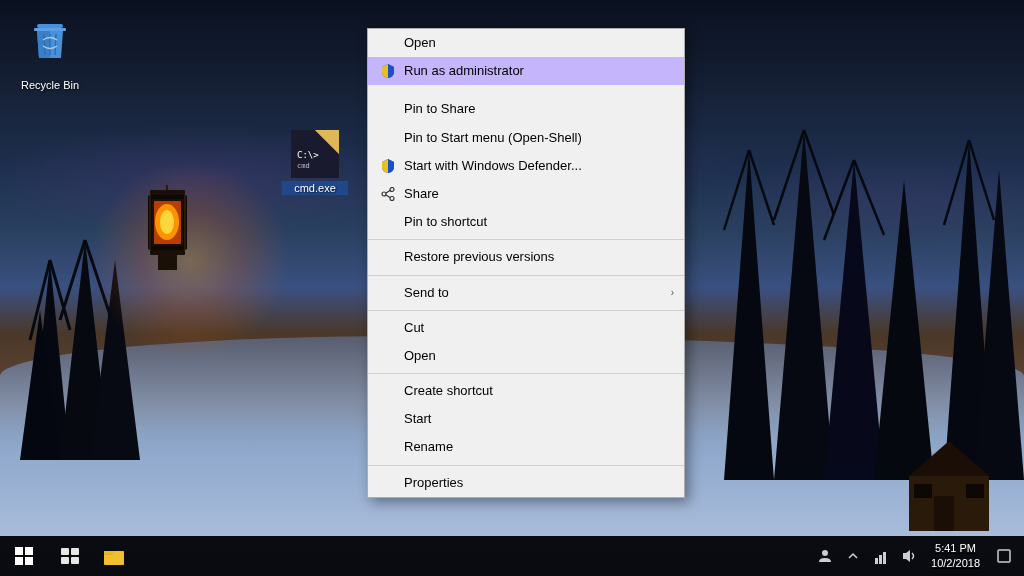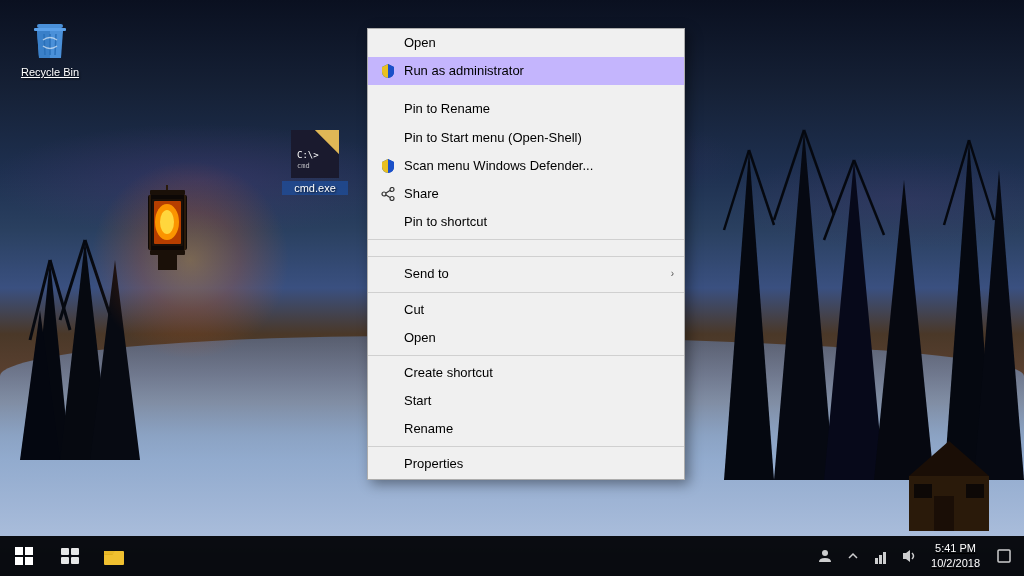--- a/index.html
+++ b/index.html
@@ -52,23 +52,22 @@
     }
     .recycle-bin-icon {
       width: 42px;
       height: 42px;
       position: relative;
     }
     .recycle-bin-label {
       color: white;
       font-size: 11px;
       text-align: left;
-      margin-top: 4px;
+      margin-top: 17px;
       text-shadow: 1px 1px 2px rgba(0,0,0,0.8);
-      text-decoration: underline;
     }
 
     
     #cmd-icon {
       position: absolute;
       top: 130px;
       left: 280px;
       display: flex;
       flex-direction: column;
       align-items: center;
@@ -349,55 +348,56 @@
         <path d="M8,1 L14,4 L14,9 Q14,14 8,15 Z" fill="#1a50c8"></path>
       </svg>
         </span>
         <span>Run as administrator</span>
       </div>
       <div class="ctx-item">
         <span class="ctx-icon"></span>
       </div>
       <div class="ctx-item">
         <span class="ctx-icon"></span>
-        <span>Pin to Rename</span>
+        <span>Pin to Share</span>
       </div>
       <div class="ctx-item">
         <span class="ctx-icon"></span>
         <span>Pin to Start menu (Open-Shell)</span>
       </div>
       <div class="ctx-item">
         <span class="ctx-icon">
           <svg width="16" height="16" viewBox="0 0 16 16">
         <path d="M8,1 L14,4 L14,9 Q14,14 8,15 Q2,14 2,9 L2,4 Z" fill="#1a50c8"></path>
         <path d="M8,1 L8,15 Q2,14 2,9 L2,4 Z" fill="#e8c020"></path>
         <path d="M8,1 L14,4 L14,9 Q14,14 8,15 Z" fill="#1a50c8"></path>
       </svg>
         </span>
-        <span>Scan menu Windows Defender...</span>
+        <span>Start with Windows Defender...</span>
       </div>
       <div class="ctx-item">
         <span class="ctx-icon">
           <svg width="14" height="14" viewBox="0 0 14 14">
         <circle cx="11" cy="2.5" r="2" fill="none" stroke="#333" stroke-width="1.2"></circle>
         <circle cx="11" cy="11.5" r="2" fill="none" stroke="#333" stroke-width="1.2"></circle>
         <circle cx="3" cy="7" r="2" fill="none" stroke="#333" stroke-width="1.2"></circle>
         <line x1="5" y1="6" x2="9" y2="3.5" stroke="#333" stroke-width="1.2"></line>
         <line x1="5" y1="8" x2="9" y2="10.5" stroke="#333" stroke-width="1.2"></line>
       </svg>
         </span>
         <span>Share</span>
       </div>
       <div class="ctx-item">
         <span class="ctx-icon"></span>
         <span>Pin to shortcut</span>
       </div>
       <div class="ctx-divider"></div>
       <div class="ctx-item">
         <span class="ctx-icon"></span>
+        <span>Restore previous versions</span>
       </div>
       <div class="ctx-divider"></div>
       <div class="ctx-item">
         <span class="ctx-icon"></span>
         <span>Send to</span>
         <span class="ctx-arrow">›</span>
       </div>
       <div class="ctx-divider"></div>
       <div class="ctx-item">
         <span class="ctx-icon"></span>

